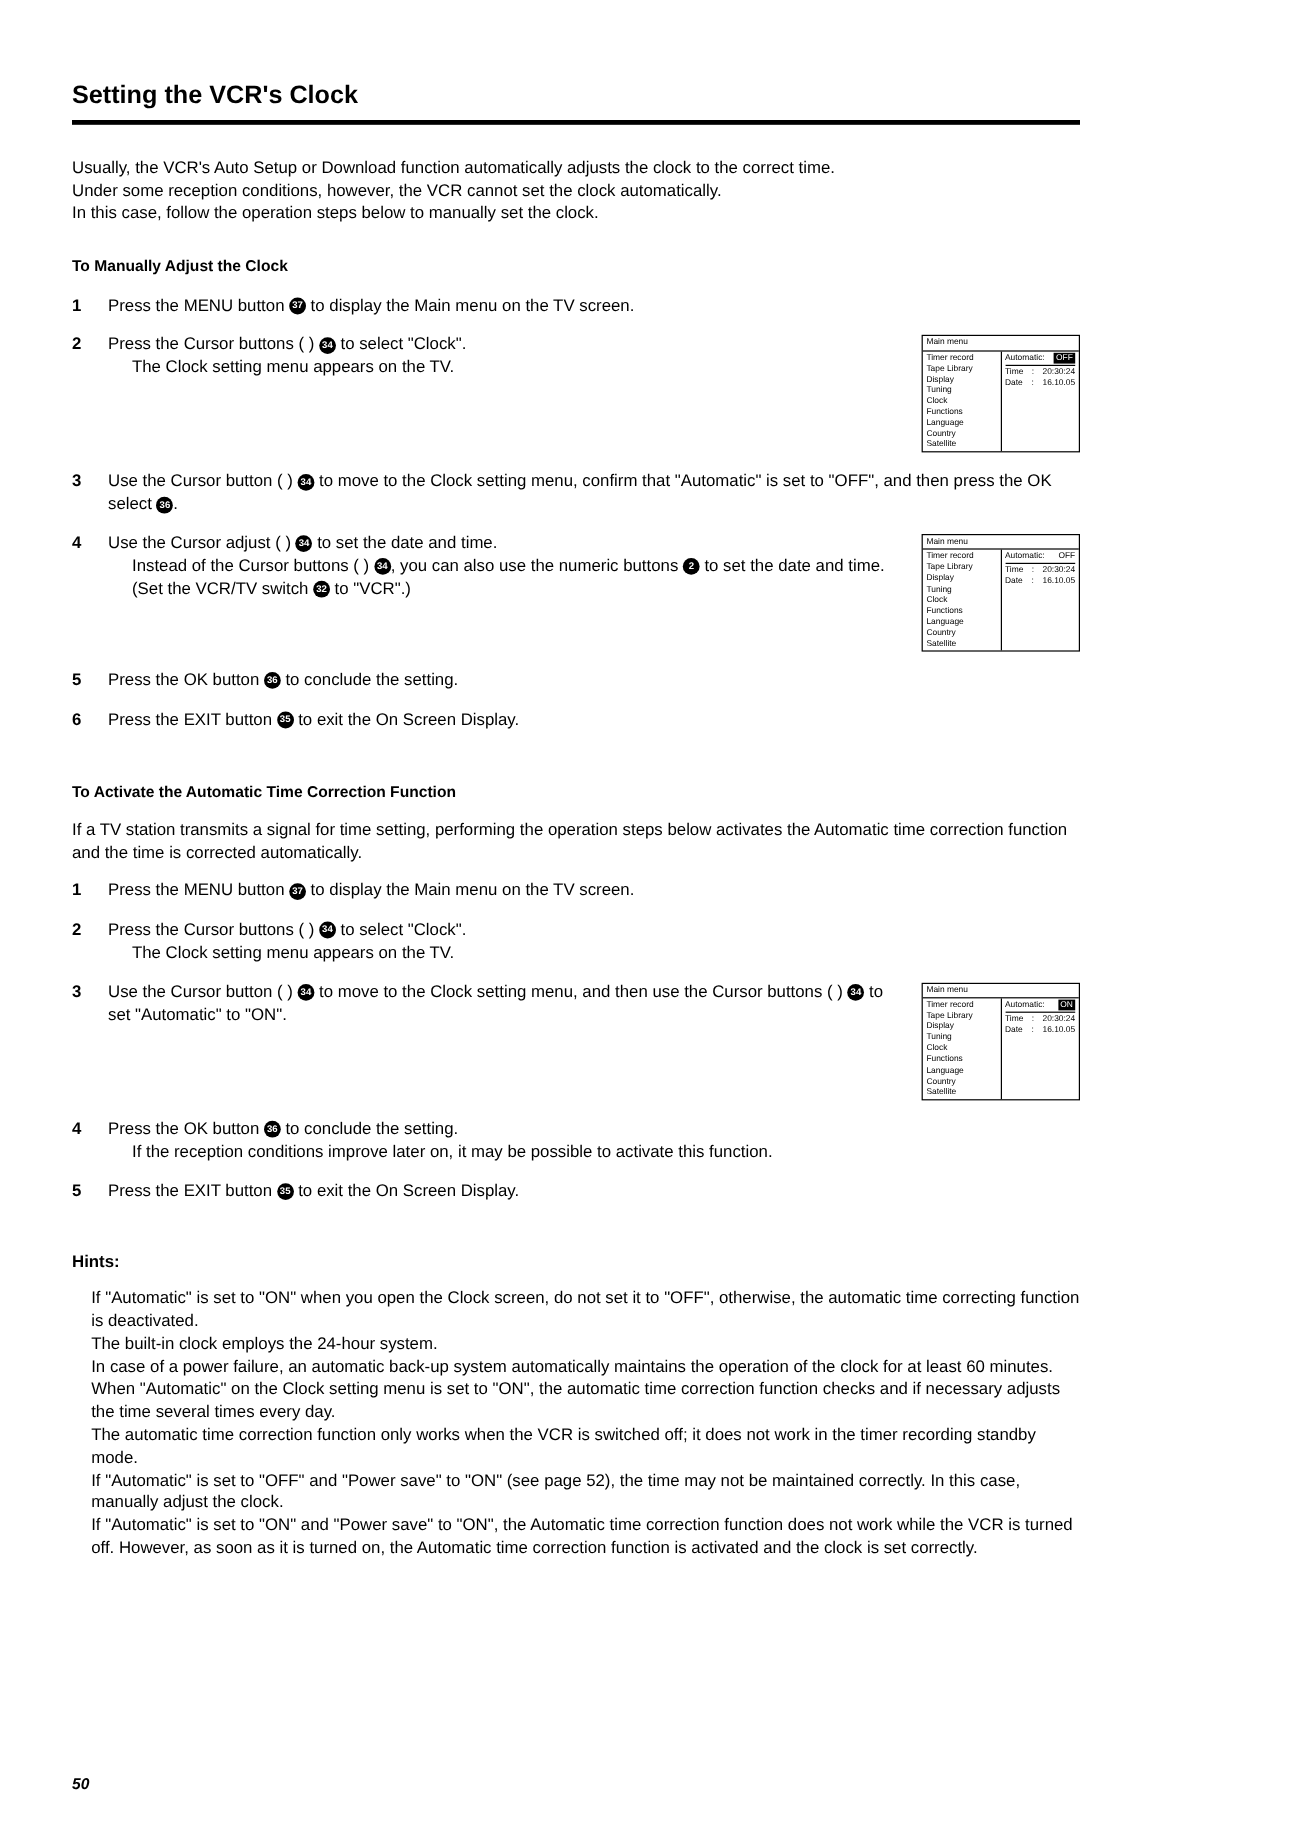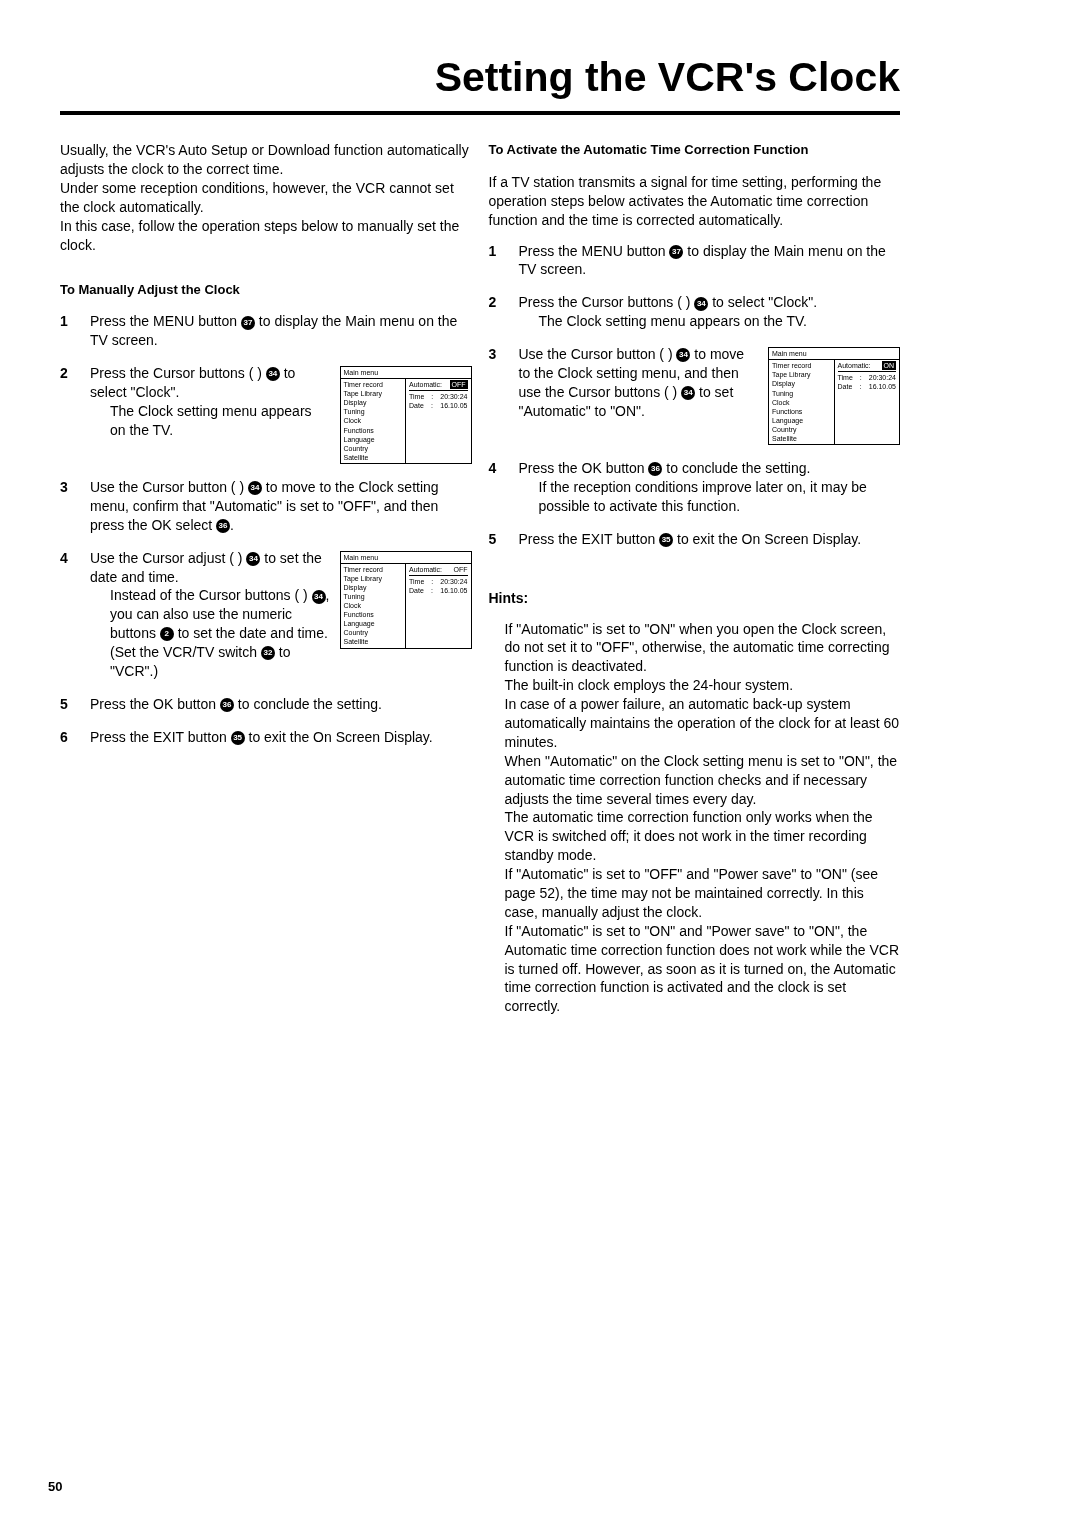--- a/index.html
+++ b/index.html
@@ -7,34 +7,34 @@
     font-size: 14px;
     color: #000;
     margin: 0;
     padding: 50px 60px;
     width: 960px;
     box-sizing: border-box;
     line-height: 1.35;
     background: #fff;
   }
   h1 {
-    font-size: 41px;
-    font-weight: bold;
-    margin: 0 0 6px 0;
-    text-align: right;
+    font-size: 21px;
+    font-weight: bold;
+    margin: 16px 0 6px 0;
   }
   hr.thick {
     border: none;
     border-top: 4px solid #000;
     margin: 0 0 26px 0;
     width: 100%;
   }
   .columns {
     display: flex;
-    gap: 17px;
+    gap: 28px;
+    flex-direction: column;
   }
   .col {
     flex: 1;
     min-width: 0;
   }
   h2 {
     font-size: 13px;
     font-weight: bold;
     margin: 0 0 14px 0;
   }
@@ -102,21 +102,22 @@
     padding: 1px 3px;
   }
   .osd-right .row { display:flex; justify-content: space-between; white-space: nowrap; gap:2px;}
   .osd-right hr { border:none; border-top:1px solid #000; margin:1px 0;}
   .inv { background:#000; color:#fff; padding:0 2px;}
   .hints-title { font-weight: bold; margin-top: 40px; }
   .hints p { margin: 0; }
   .page-num {
     position: absolute;
     bottom: 30px;
-    left: 48px;
+    left: 60px;
+    font-style: italic;
     font-weight: bold;
     font-size: 13px;
   }
   
   .with-osd { display:flex; gap:10px; align-items:flex-start; }
   .with-osd .step-text { flex:1; }
 </style>
 </head>
 <body>
 

